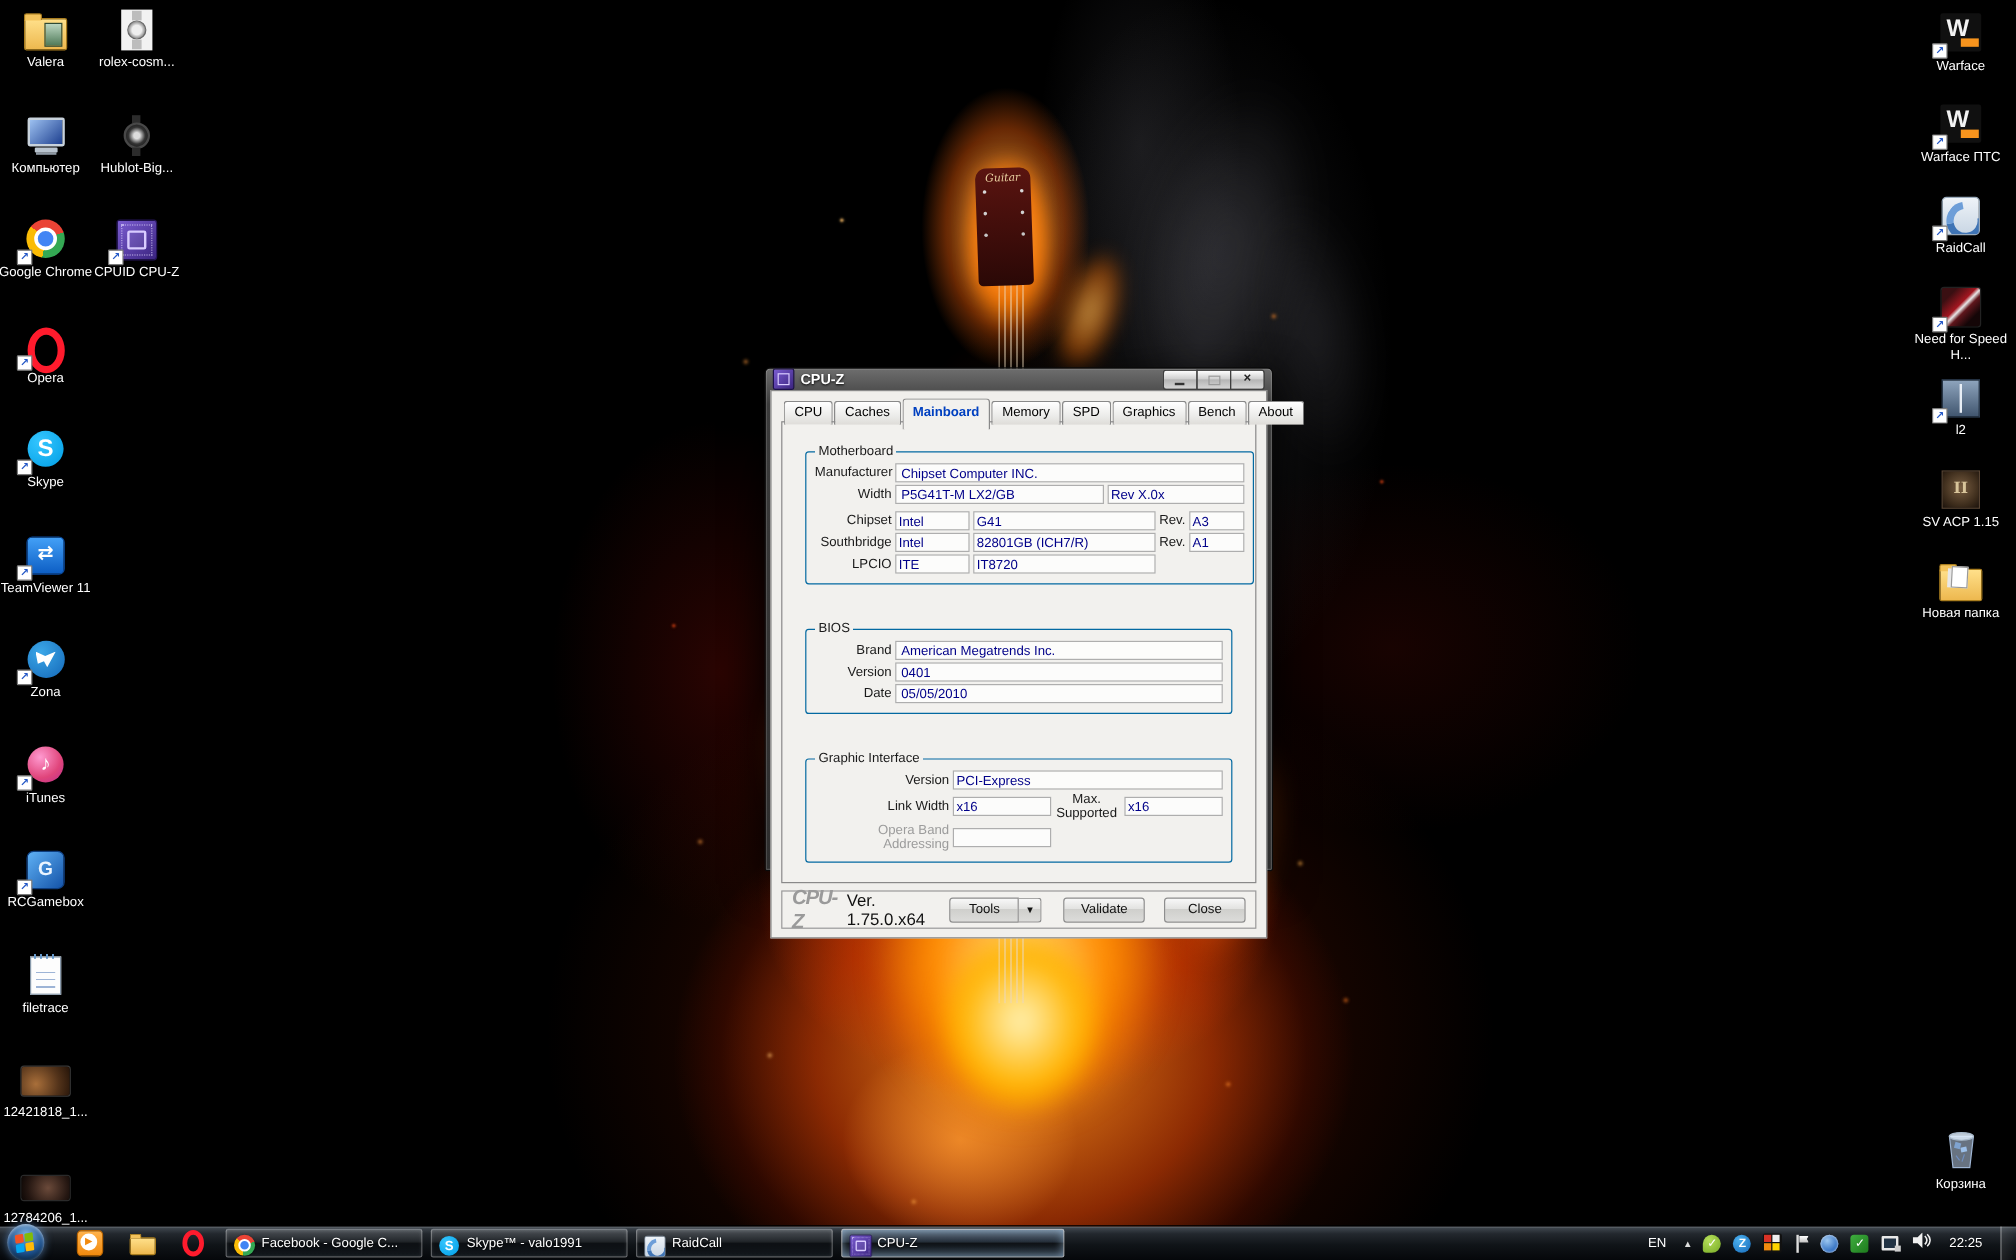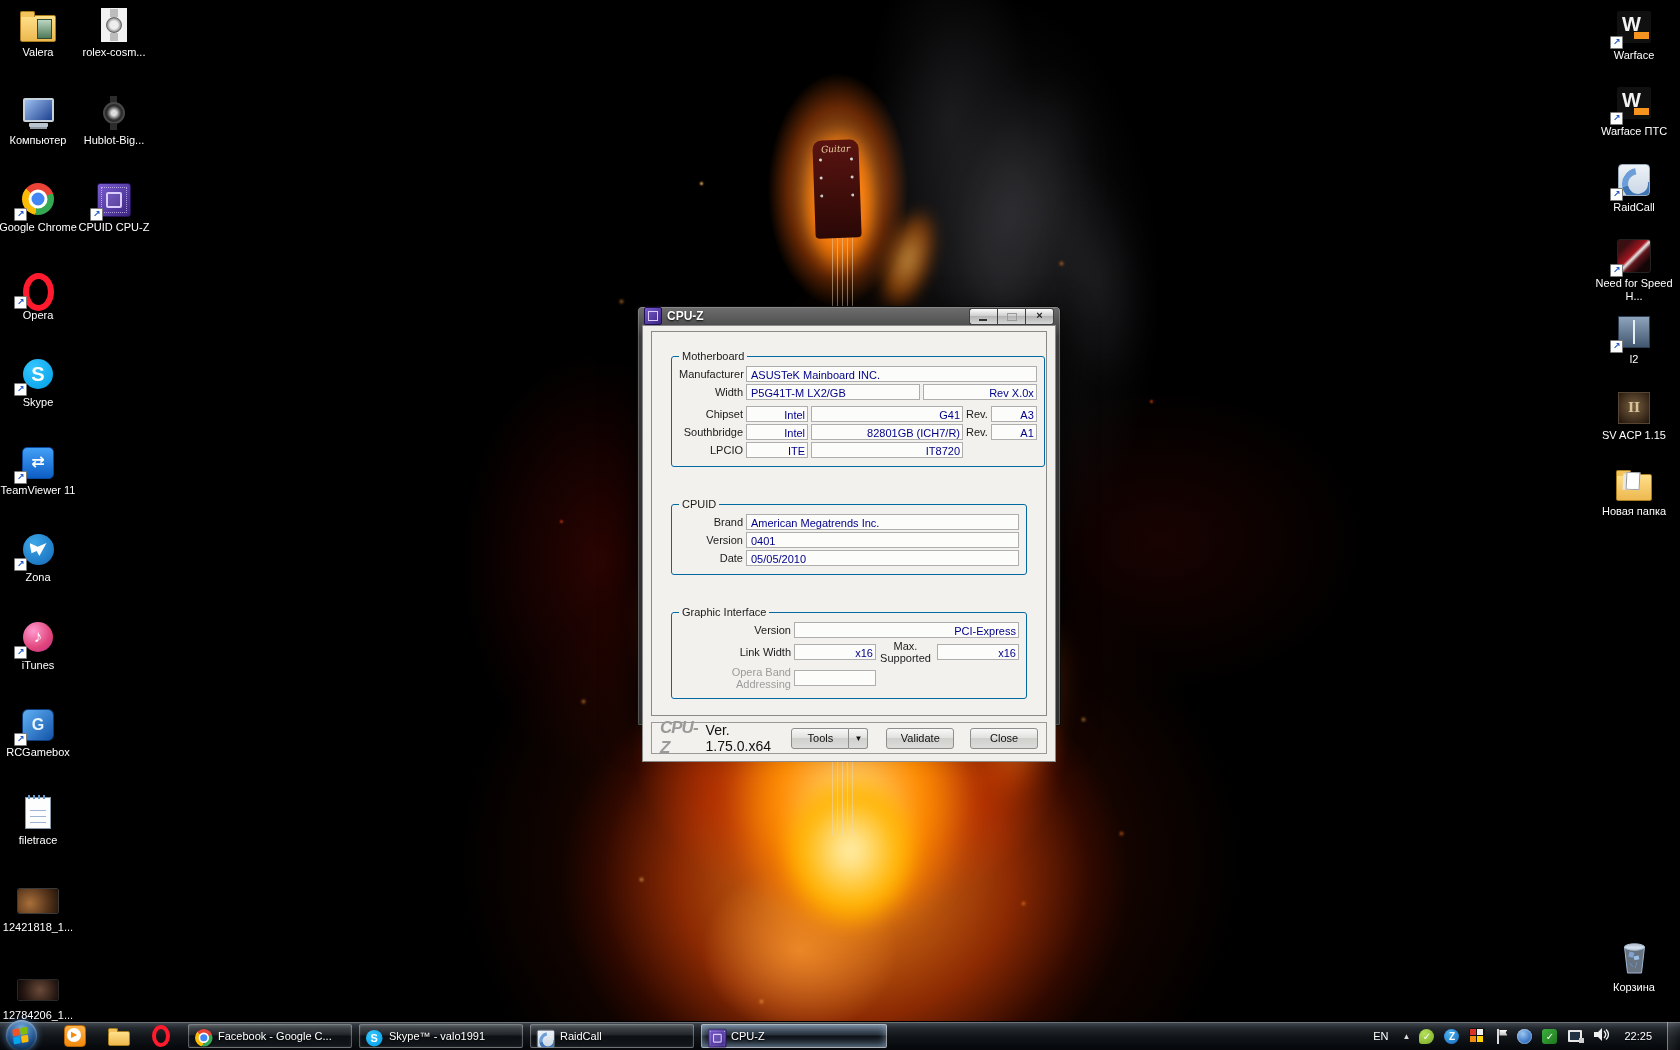--- a/index.html
+++ b/index.html
@@ -118,21 +118,21 @@
   .tab.active{top:0;height:20px;padding-top:5px;background:#f2f1ee;font-weight:bold;color:#0040c0}
   .tabpage{flex:1;border:1px solid #898989;margin-top:-1px;background:#f2f1ee;padding:6px 7px 4px;display:flex;flex-direction:column;gap:7px}
   fieldset.grp{border:1px solid #0369a1;border-radius:3px;margin:12px;padding:2px 7px 6px}
   fieldset.grp legend{font-size:11px;padding:0 3px;color:#1a1a1a}
   .row{display:flex;align-items:center;gap:3px;margin:2px 0}
   .lb{width:64px;text-align:right;font-size:11px;color:#1a1a1a;flex:0 0 auto}
   .lb2{width:112px;text-align:right;font-size:11px;color:#1a1a1a;flex:0 0 auto}
   .lb3{flex:1;text-align:center;font-size:11px;color:#1a1a1a;padding-right:2px}
   .lbgray{color:#9c9c9c}
   .fld{height:16px;border:1px solid #aeaeae;background:#fcfcfb;color:#000089;font-size:11px;line-height:16px;padding:0 4px;white-space:nowrap;overflow:hidden;box-sizing:border-box}
-  .c{text-align:right;padding:0 2px}
+  .c{text-align:left;padding:0 2px}
   .w-full{flex:1}
   .w-vendor{width:62px;flex:0 0 auto}
   .w-main{width:152px;flex:0 0 auto}
   .w-rev{width:46px;flex:0 0 auto}
   .w-mrev{width:114px;flex:0 0 auto}
   .w-gi{width:82px;flex:0 0 auto}
   .inl{font-size:11px;color:#1a1a1a;margin-left:auto}
   .gap{margin-bottom:6px}
   .footer{height:30px;margin-top:6px;border:1px solid #999;display:flex;align-items:center;padding:0 8px;gap:8px;background:#f2f1ee}
   .logo{font-size:17px;font-weight:bold;font-style:italic;color:#9a9a9a;letter-spacing:-1px}
@@ -411,27 +411,37 @@
       <span class="cap">
           <i class="g-min"></i>
         </span>
       <span class="cap">
           <i class="g-max"></i>
         </span>
       <span class="cap">×</span>
     </span>
   </div>
   <div class="client">
+    <div class="tabs" id="tabStrip">
+        <div class="tab">CPU</div>
+        <div class="tab">Caches</div>
+        <div class="tab active">Mainboard</div>
+        <div class="tab">Memory</div>
+        <div class="tab">SPD</div>
+        <div class="tab">Graphics</div>
+        <div class="tab">Bench</div>
+        <div class="tab">About</div>
+      </div>
     <div class="tabpage">
 
       <fieldset class="grp">
         <legend>Motherboard</legend>
         <div class="row">
           <span class="lb">Manufacturer</span>
-          <span class="fld w-full">ASUSTeK Mainboard INC.</span>
+          <span class="fld w-full">Chipset Computer INC.</span>
         </div>
         <div class="row gap">
           <span class="lb">Width</span>
           <span class="fld w-full">P5G41T-M LX2/GB</span>
           <span class="fld w-mrev c">Rev X.0x</span>
         </div>
         <div class="row">
           <span class="lb">Chipset</span>
           <span class="fld w-vendor c">Intel</span>
           <span class="fld w-main c">G41</span>
@@ -446,21 +456,21 @@
           <span class="fld w-rev c">A1</span>
         </div>
         <div class="row">
           <span class="lb">LPCIO</span>
           <span class="fld w-vendor c">ITE</span>
           <span class="fld w-main c">IT8720</span>
         </div>
       </fieldset>
 
       <fieldset class="grp">
-        <legend>CPUID</legend>
+        <legend>BIOS</legend>
         <div class="row">
           <span class="lb">Brand</span>
           <span class="fld w-full">American Megatrends Inc.</span>
         </div>
         <div class="row">
           <span class="lb">Version</span>
           <span class="fld w-full">0401</span>
         </div>
         <div class="row">
           <span class="lb">Date</span>

